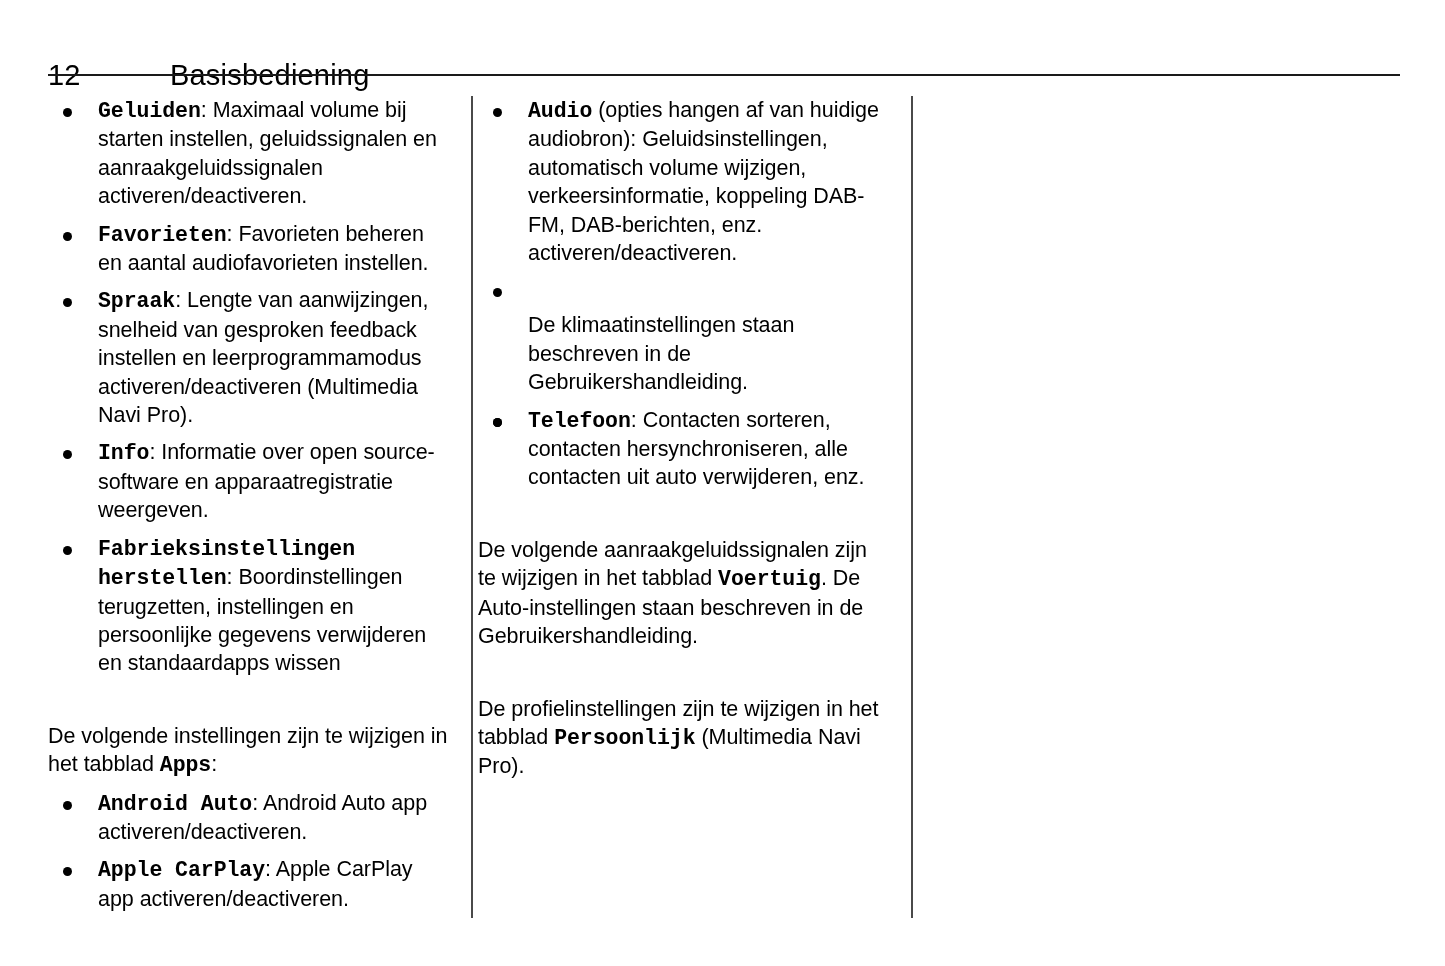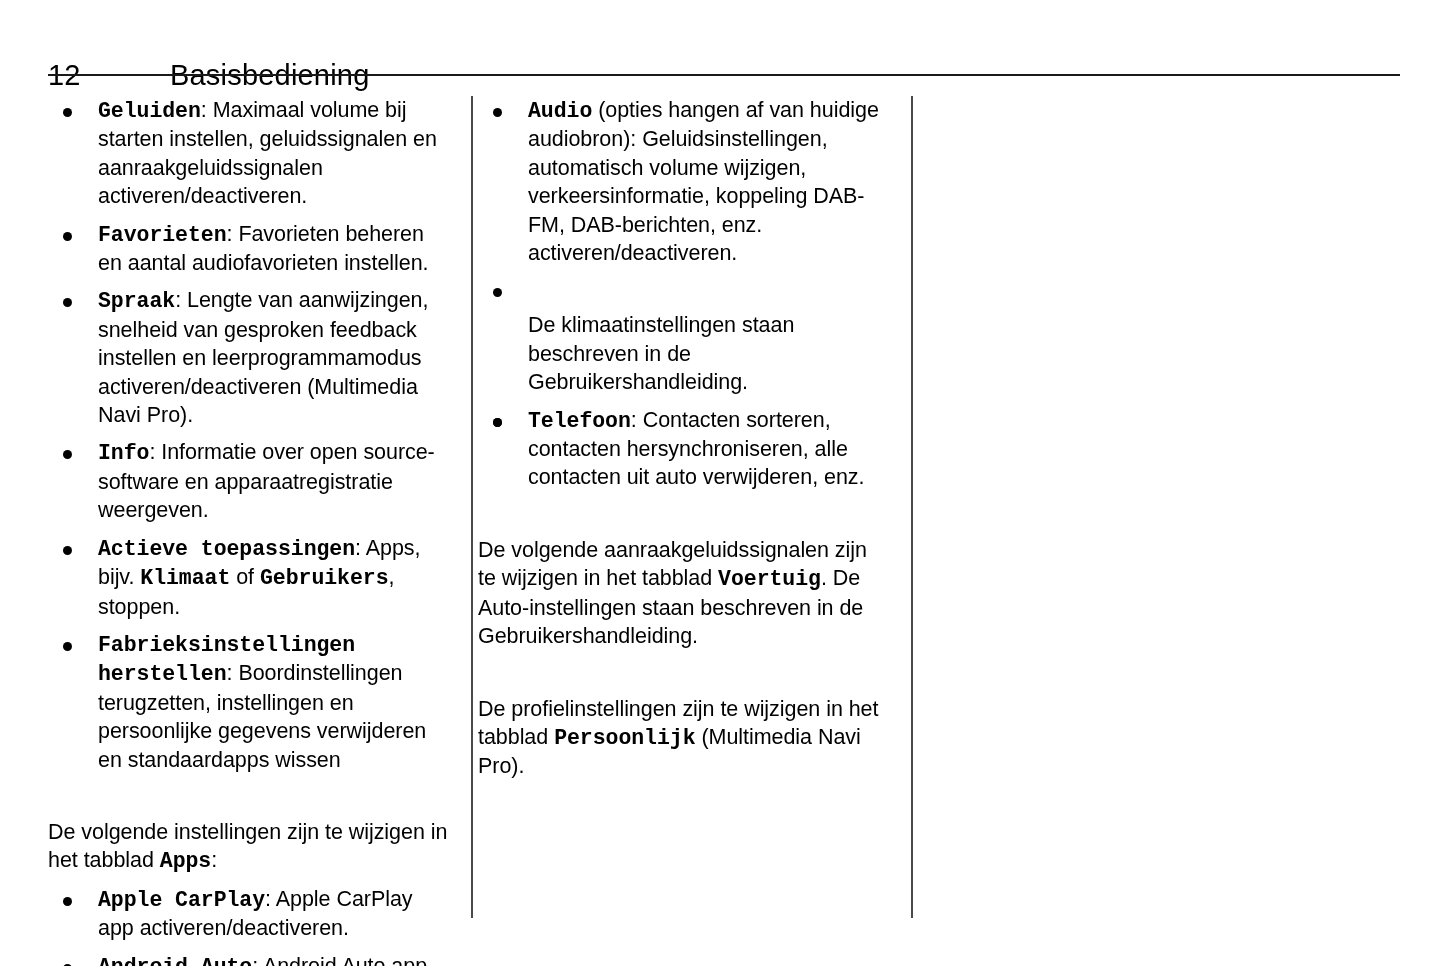--- a/index.html
+++ b/index.html
@@ -126,36 +126,32 @@
       <div class="bullet-item">
         <span class="bullet-dot"></span>
         <div class="txt"><span class="b">Spraak</span><span class="">: Lengte van aanwijzingen, snelheid van gesproken feedback instellen en leerprogrammamodus activeren/deactiveren (Multimedia Navi Pro).</span></div>
       </div>
       <div class="bullet-item">
         <span class="bullet-dot"></span>
         <div class="txt"><span class="b">Info</span><span class="">: Informatie over open source-software en apparaatregistratie weergeven.</span></div>
       </div>
       <div class="bullet-item">
         <span class="bullet-dot"></span>
-        <div class="txt"><span class="b">Actieve toepassingen</span><span class="">: Apps, bijv. </span><span class="b">Klimaat</span><span class=""> of </span><span class="b">Gebruikers</span><span class="">, stoppen.</span></div>
-      </div>
-      <div class="bullet-item">
-        <span class="bullet-dot"></span>
         <div class="txt"><span class="b">Fabrieksinstellingen herstellen</span><span class="">: Boordinstellingen terugzetten, instellingen en persoonlijke gegevens verwijderen en standaardapps wissen</span></div>
       </div>
       <div class="para">
         <div class="txt"><span class="">De volgende instellingen zijn te wijzigen in het tabblad </span><span class="b">Apps</span><span class="">:</span></div>
       </div>
       <div class="bullet-item">
         <span class="bullet-dot"></span>
-        <div class="txt"><span class="b">Apple CarPlay</span><span class="">: Apple CarPlay app activeren/deactiveren.</span></div>
+        <div class="txt"><span class="b">Android Auto</span><span class="">: Android Auto app activeren/deactiveren.</span></div>
       </div>
       <div class="bullet-item">
         <span class="bullet-dot"></span>
-        <div class="txt"><span class="b">Android Auto</span><span class="">: Android Auto app activeren/deactiveren.</span></div>
+        <div class="txt"><span class="b">Apple CarPlay</span><span class="">: Apple CarPlay app activeren/deactiveren.</span></div>
       </div>
     </div>
   <div class="column col-right" id="col-right">
       <div class="bullet-item">
         <span class="bullet-dot"></span>
         <div class="txt"><span class="b">Audio</span><span class=""> (opties hangen af van huidige audiobron): Geluidsinstellingen, automatisch volume wijzigen, verkeersinformatie, koppeling DAB-FM, DAB-berichten, enz. activeren/deactiveren.</span></div>
       </div>
       <div class="bullet-item">
         <span class="bullet-dot"></span>
       </div>

